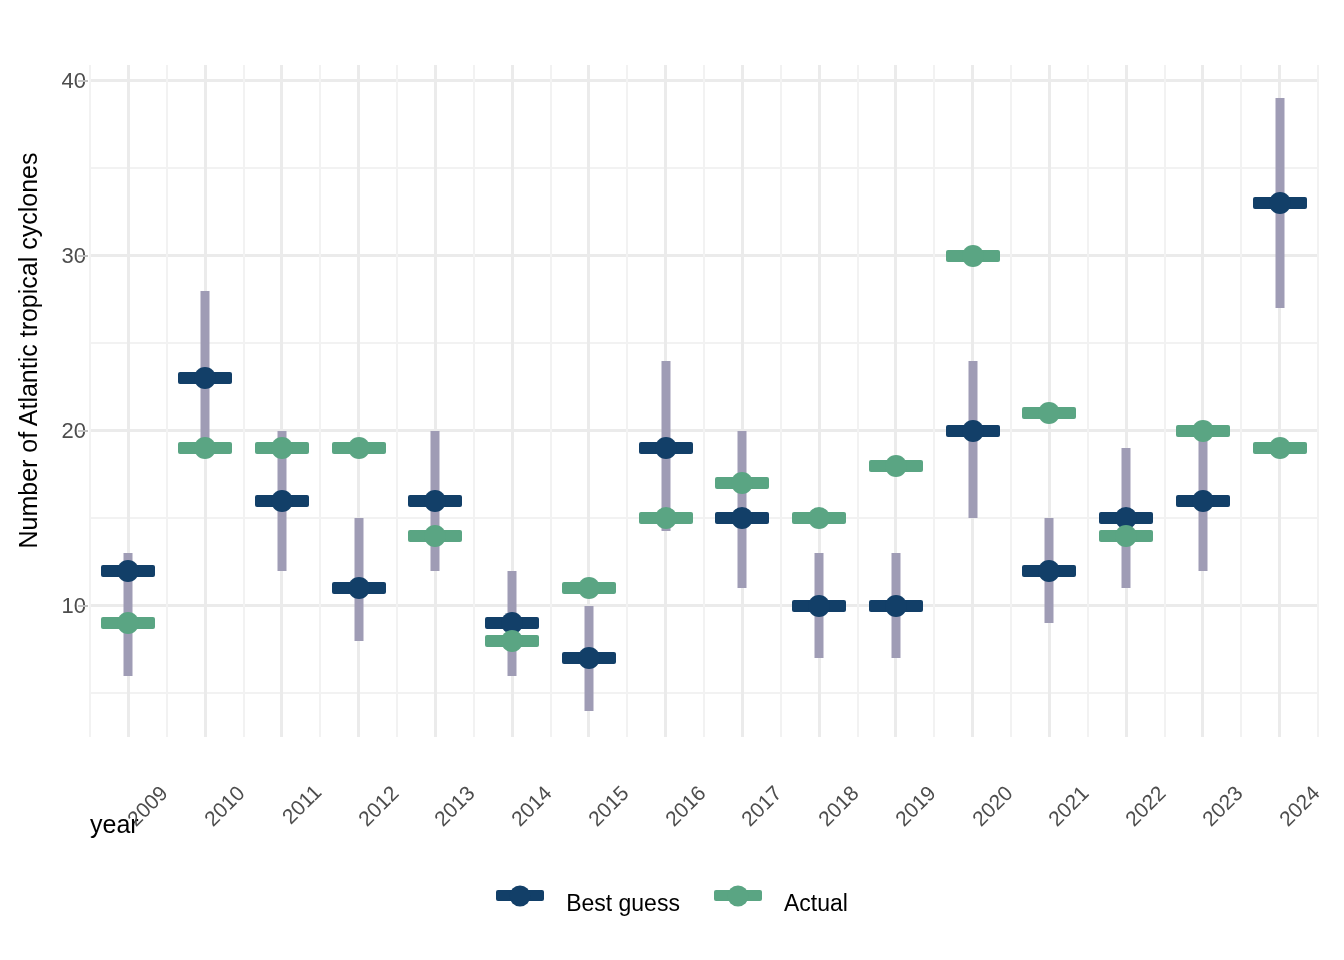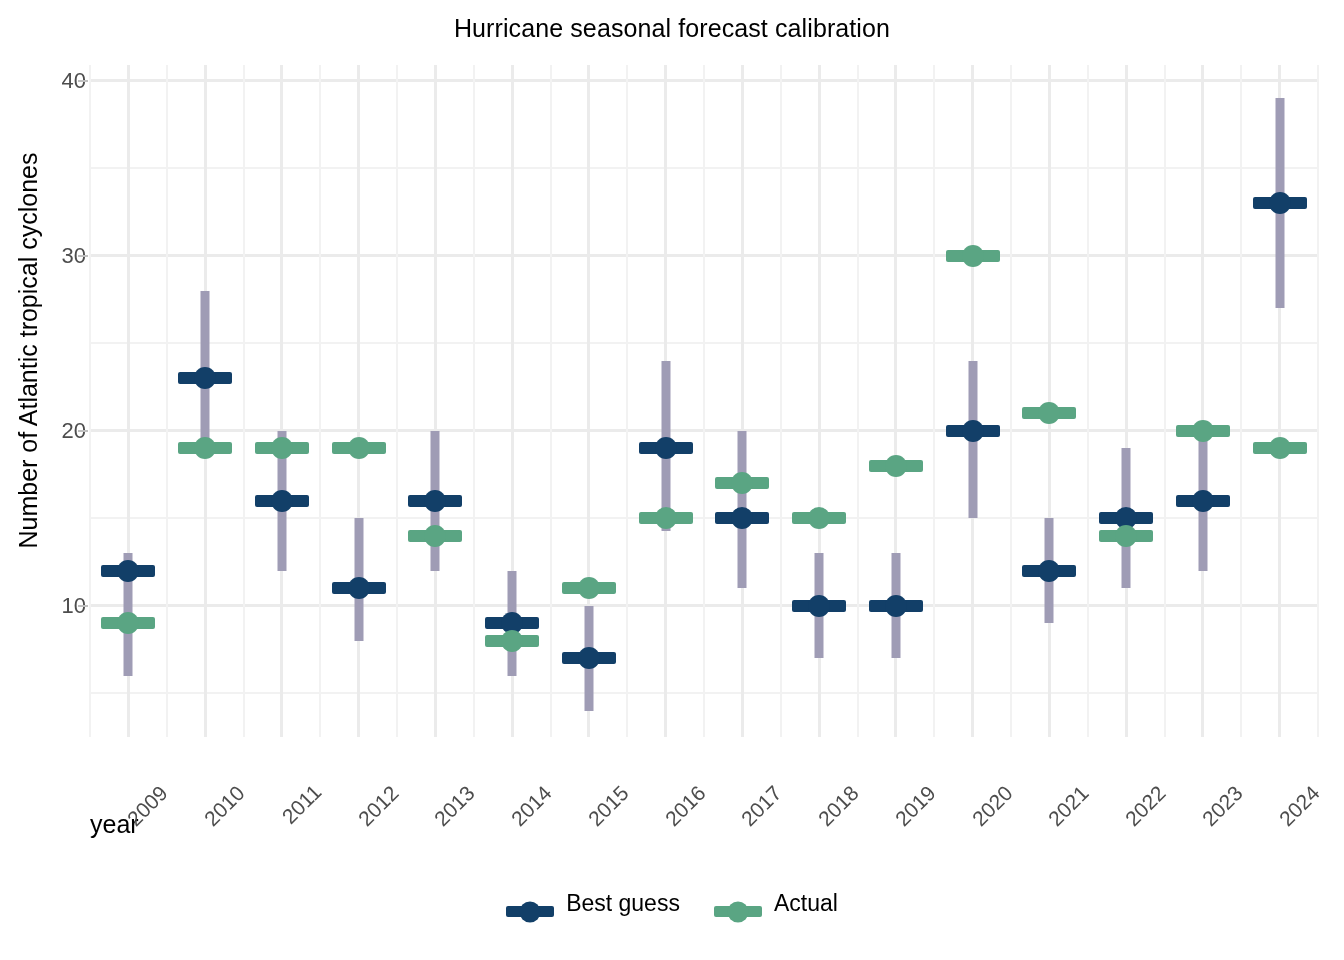--- a/index.html
+++ b/index.html
@@ -118,39 +118,38 @@
 
   #legend {
     position:absolute;
     left:0; right:0;
     top:890px;
     display:flex;
     justify-content:center;
     align-items:center;
     gap:34px;
   }
-  .legend-item { display:flex; align-items:flex-end; gap:12px; }
+  .legend-item { display:flex; align-items:flex-start; gap:22px; }
   .legend-key {
     position:relative;
     width:48px; height:11px;
     border-radius:2px;
   }
   .legend-key .dot {
     position:absolute; left:50%; top:50%;
     width:21px; height:21px; border-radius:50%;
     transform:translate(-50%,-50%);
   }
   .legend-label { font-size:23px; color:#000000; }
 </style>
 </head>
 <body>
 
 <div id="chart-root">
 
-  <div class="chart-title">Hurricane seasonal forecast calibration</div>
 
   <div class="y-axis-title">
     <span>Number of Atlantic tropical cyclones</span>
   </div>
 
   <div class="x-axis-title">year</div>
 
   <div id="plot">
       <div class="grid-minor-h" style="top: 627.25px;"></div>
       <div class="grid-minor-h" style="top: 452.25px;"></div>

